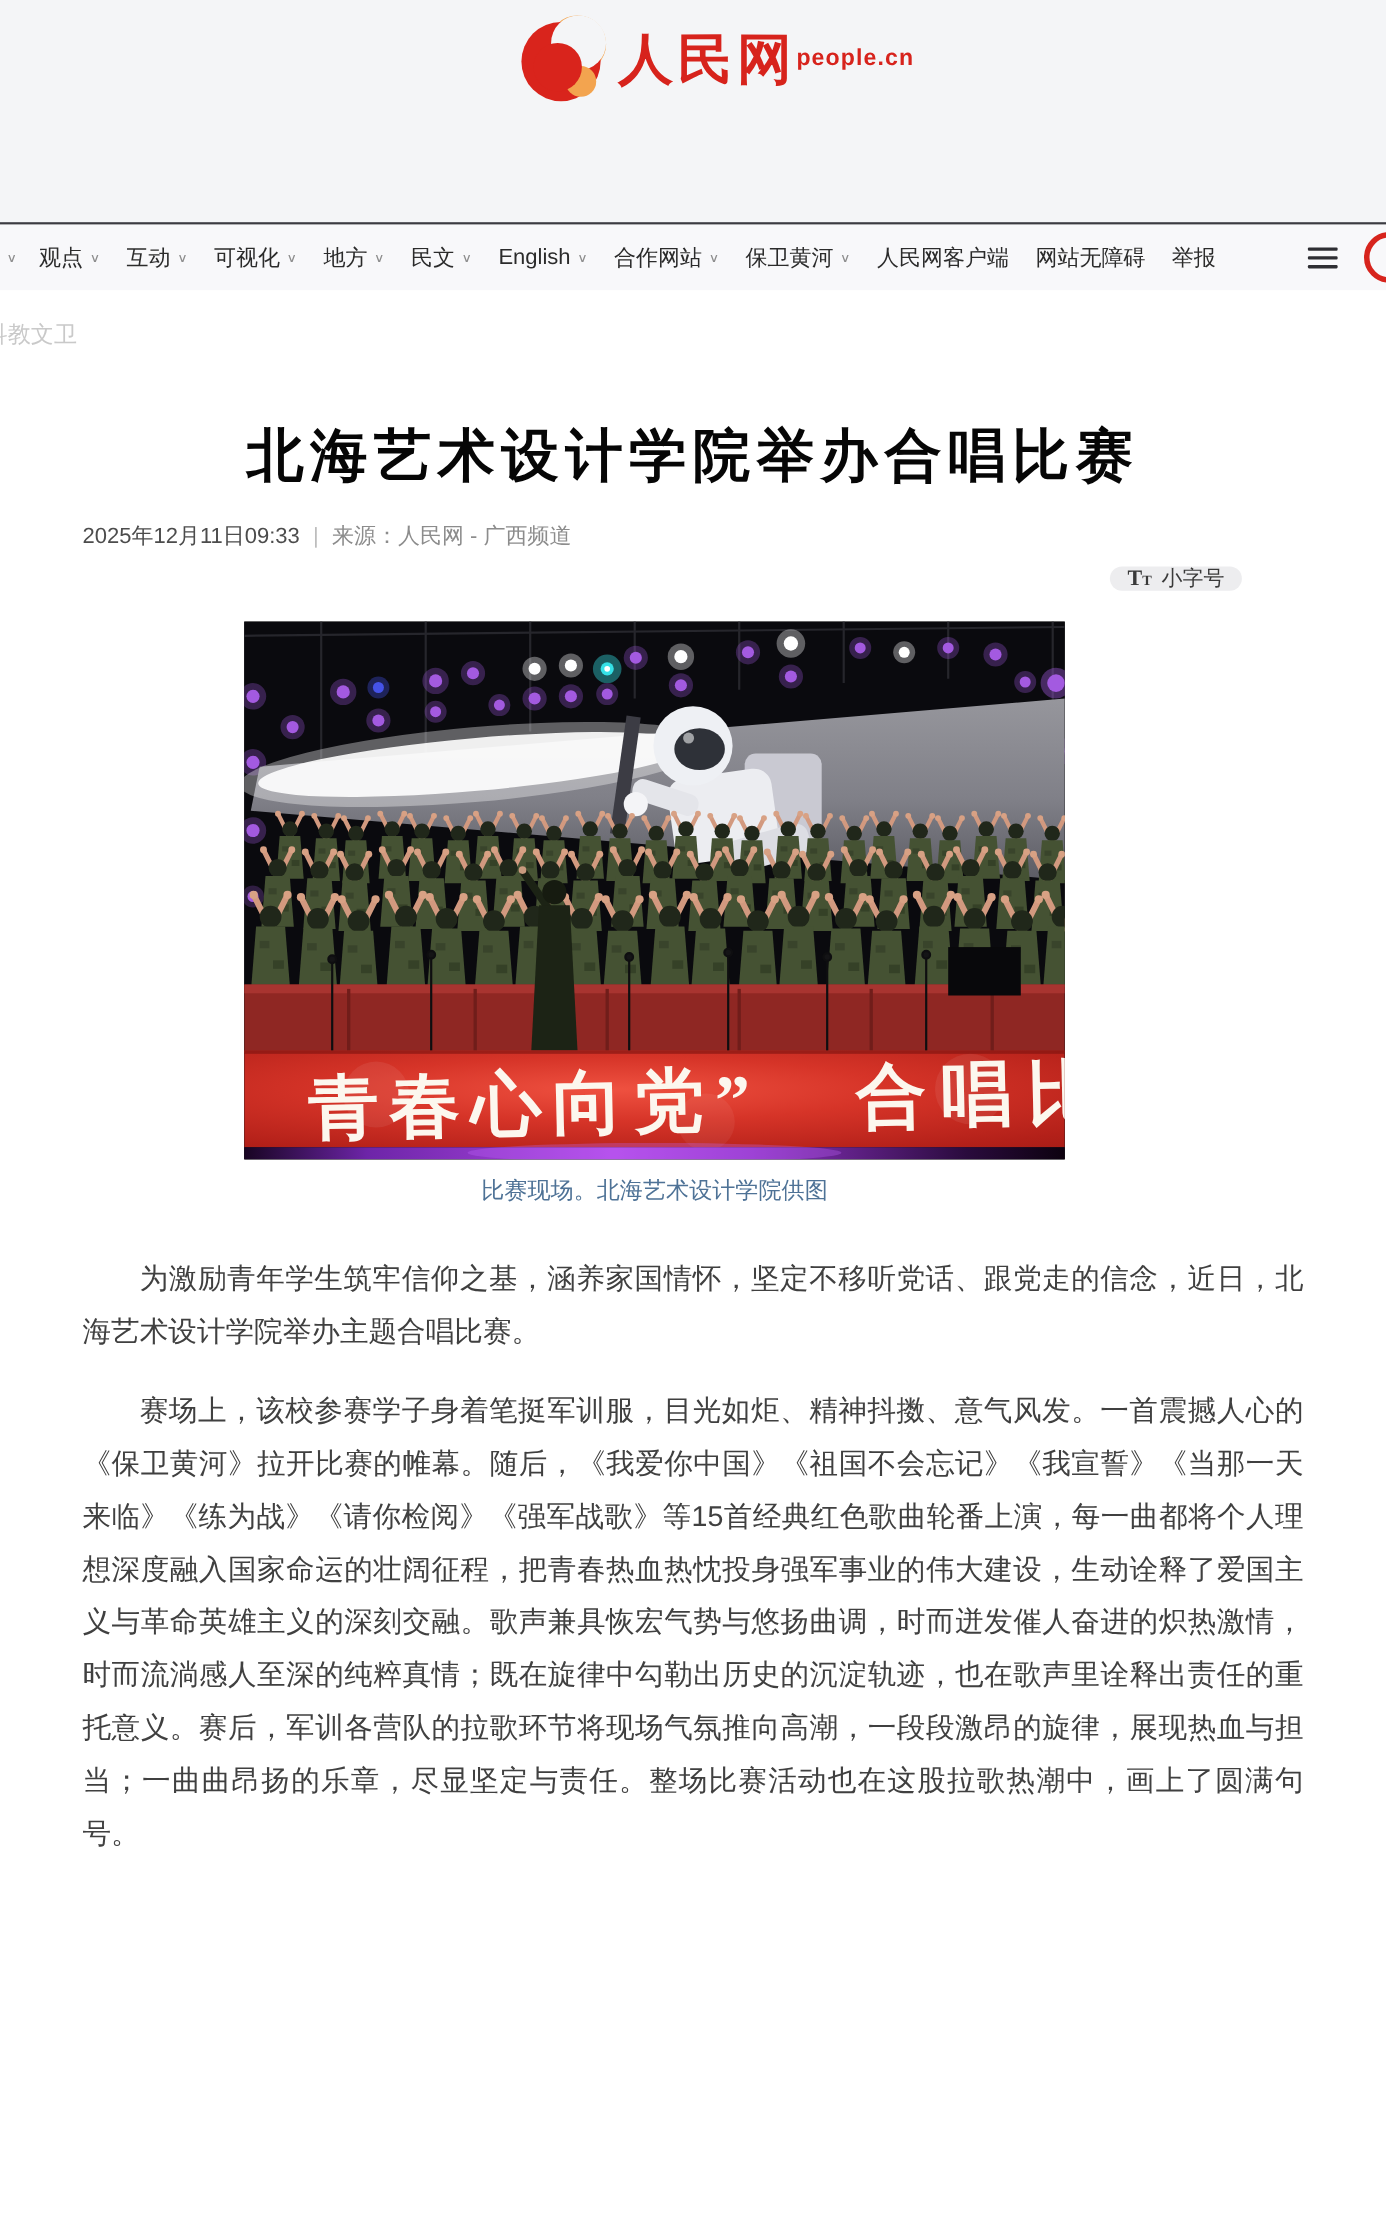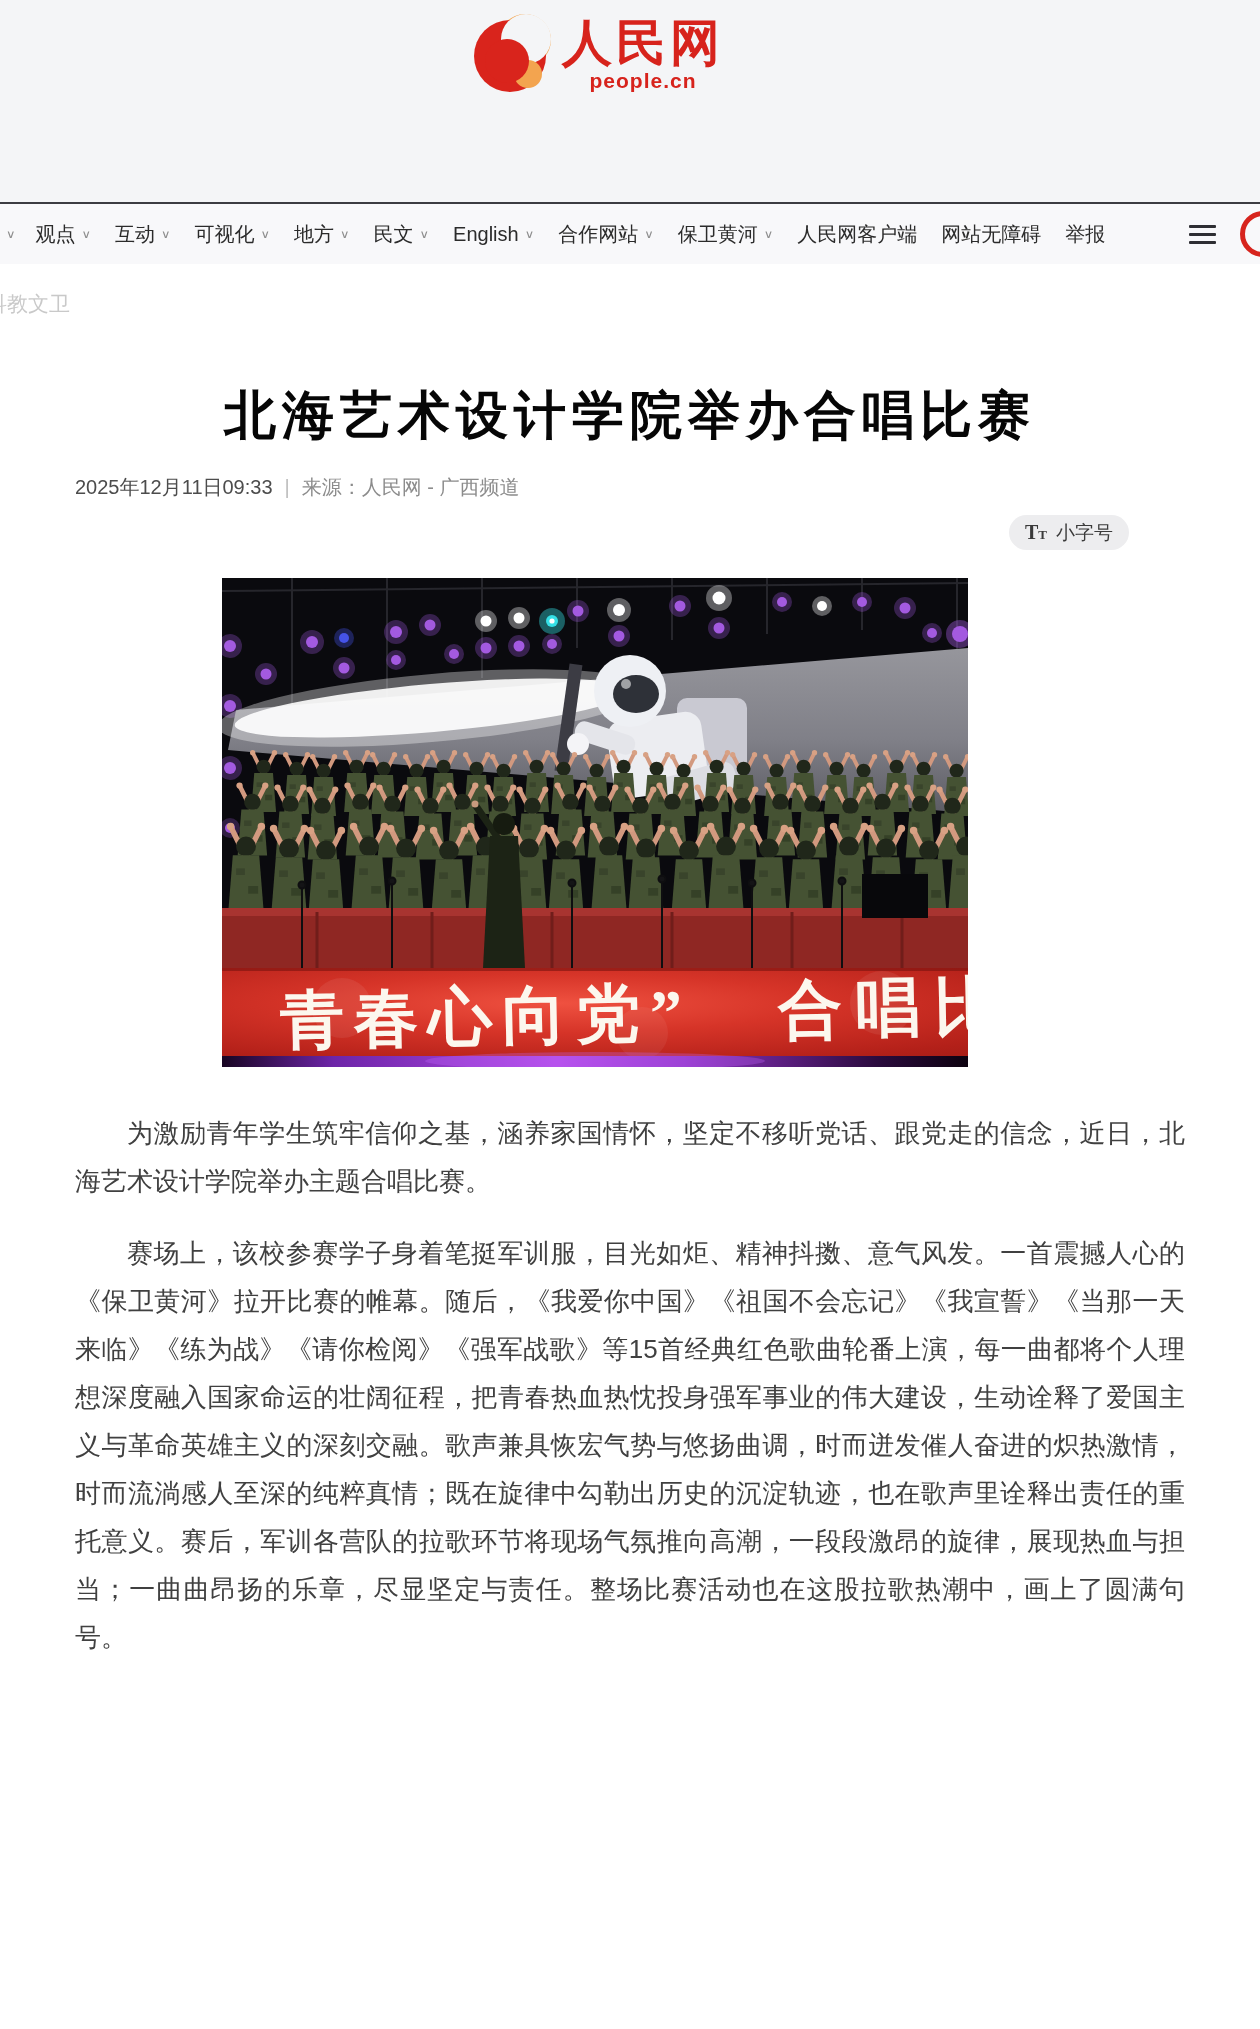--- a/index.html
+++ b/index.html
@@ -3,21 +3,21 @@
 <meta charset="utf-8">
 <style>
   html,body{margin:0;padding:0;}
   body{
     width:1260px;height:2029px;overflow:hidden;background:#fff;
     font-family:"Liberation Sans",sans-serif;position:relative;
   }
   
   .top-band{height:202px;background:#f4f5f7;border-bottom:2px solid #3c3c42;position:relative;}
   .logo{position:absolute;left:470px;top:12px;display:flex;align-items:center;gap:8px;cursor:pointer;}
-  .logo-text{display:flex;flex-direction:column;align-items:center;}
+  .logo-text{display:flex;flex-direction:row;align-items:center;}
   .logo-cn{font-family:"Liberation Serif",serif;font-weight:bold;font-size:50px;line-height:56px;color:#d7231c;letter-spacing:4px;}
   .logo-en{font-size:21px;font-weight:bold;color:#d7231c;letter-spacing:1px;margin-top:-2px;}
   
   .nav-row{height:60px;background:#f8f8fa;display:flex;align-items:center;padding:0 0 0 6px;font-size:20px;color:#2b2b2b;}
   .nav-item{display:flex;align-items:center;gap:6px;margin-right:24px;cursor:pointer;white-space:nowrap;}
   .nav-partial{margin-right:20px;}
   .chev{font-size:13px;color:#8d8d8d;transform:scaleY(.85);}
   .nav-right{margin-left:auto;display:flex;align-items:center;gap:24px;}
   .hamburger{width:27px;display:flex;flex-direction:column;gap:5px;cursor:pointer;}
   .hamburger span{height:3px;background:#2e2e33;border-radius:1px;}
@@ -26,21 +26,21 @@
   .sub-band{height:66px;background:#ffffff;}
   .sub-item{display:inline-block;color:#c9c9c9;font-size:21px;padding-top:26px;margin-left:-14px;}
   
   .article{width:1110px;margin:0 auto;}
   .title{margin:56px 0 0;text-align:center;font-size:52px;letter-spacing:6px;color:#060606;font-weight:700;line-height:58px;}
   .meta{margin-top:30px;text-align:left;font-size:20px;}
   .meta .dt{color:#4c4c4c;}
   .meta .sep{color:#bdbdbd;margin:0 12px;}
   .meta .src{color:#8c8c8c;}
   .fontsize-row{display:flex;justify-content:flex-end;padding-right:56px;margin-top:14px;}
-  .pill{background:#ededef;border-radius:18px;height:35px;display:flex;align-items:center;gap:9px;padding:0 16px;font-size:19px;color:#3a3a3a;cursor:pointer;}
+  .pill{background:#ededef;border-radius:18px;height:22px;display:flex;align-items:center;gap:9px;padding:0 16px;font-size:19px;color:#3a3a3a;cursor:pointer;}
   .pill-T{font-family:"Liberation Serif",serif;font-weight:bold;font-size:20px;}
   .pill-T small{font-size:13px;}
   .photo-wrap{width:746px;margin:28px 0 0 147px;}
   svg.photo{display:block;width:746px;height:489px;background:#0a0a0d;}
   .caption{width:746px;margin-left:147px;text-align:center;margin-top:14px;font-family:"Liberation Serif",serif;font-size:21px;color:#4e7296;}
   .body-text{margin-top:42px;}
   .body-text p{font-size:26px;line-height:48px;color:#404040;text-align:justify;text-indent:2em;margin:0 0 24px;}
 </style>
 </head>
 <body>
@@ -389,19 +389,20 @@
           <text x="58" y="458" font-size="64" letter-spacing="10">青春心向党”</text>
           <text x="556" y="458" font-size="64" letter-spacing="14">合唱比</text>
         </g>
       </g>
 
       <rect x="0" y="478" width="746" height="11" fill="url(#stripG)"></rect>
       <ellipse cx="373" cy="483" rx="170" ry="9" fill="#c566ff" opacity=".3"></ellipse>
     </svg>
   </div>
 
+  <div class="caption">比赛现场。北海艺术设计学院供图</div>
 
   <div class="body-text">
     <p>为激励青年学生筑牢信仰之基，涵养家国情怀，坚定不移听党话、跟党走的信念，近日，北海艺术设计学院举办主题合唱比赛。</p>
     <p>赛场上，该校参赛学子身着笔挺军训服，目光如炬、精神抖擞、意气风发。一首震撼人心的《保卫黄河》拉开比赛的帷幕。随后，《我爱你中国》《祖国不会忘记》《我宣誓》《当那一天来临》《练为战》《请你检阅》《强军战歌》等15首经典红色歌曲轮番上演，每一曲都将个人理想深度融入国家命运的壮阔征程，把青春热血热忱投身强军事业的伟大建设，生动诠释了爱国主义与革命英雄主义的深刻交融。歌声兼具恢宏气势与悠扬曲调，时而迸发催人奋进的炽热激情，时而流淌感人至深的纯粹真情；既在旋律中勾勒出历史的沉淀轨迹，也在歌声里诠释出责任的重托意义。赛后，军训各营队的拉歌环节将现场气氛推向高潮，一段段激昂的旋律，展现热血与担当；一曲曲昂扬的乐章，尽显坚定与责任。整场比赛活动也在这股拉歌热潮中，画上了圆满句号。</p>
   </div>
 
 </div>
 
 </body></html>

